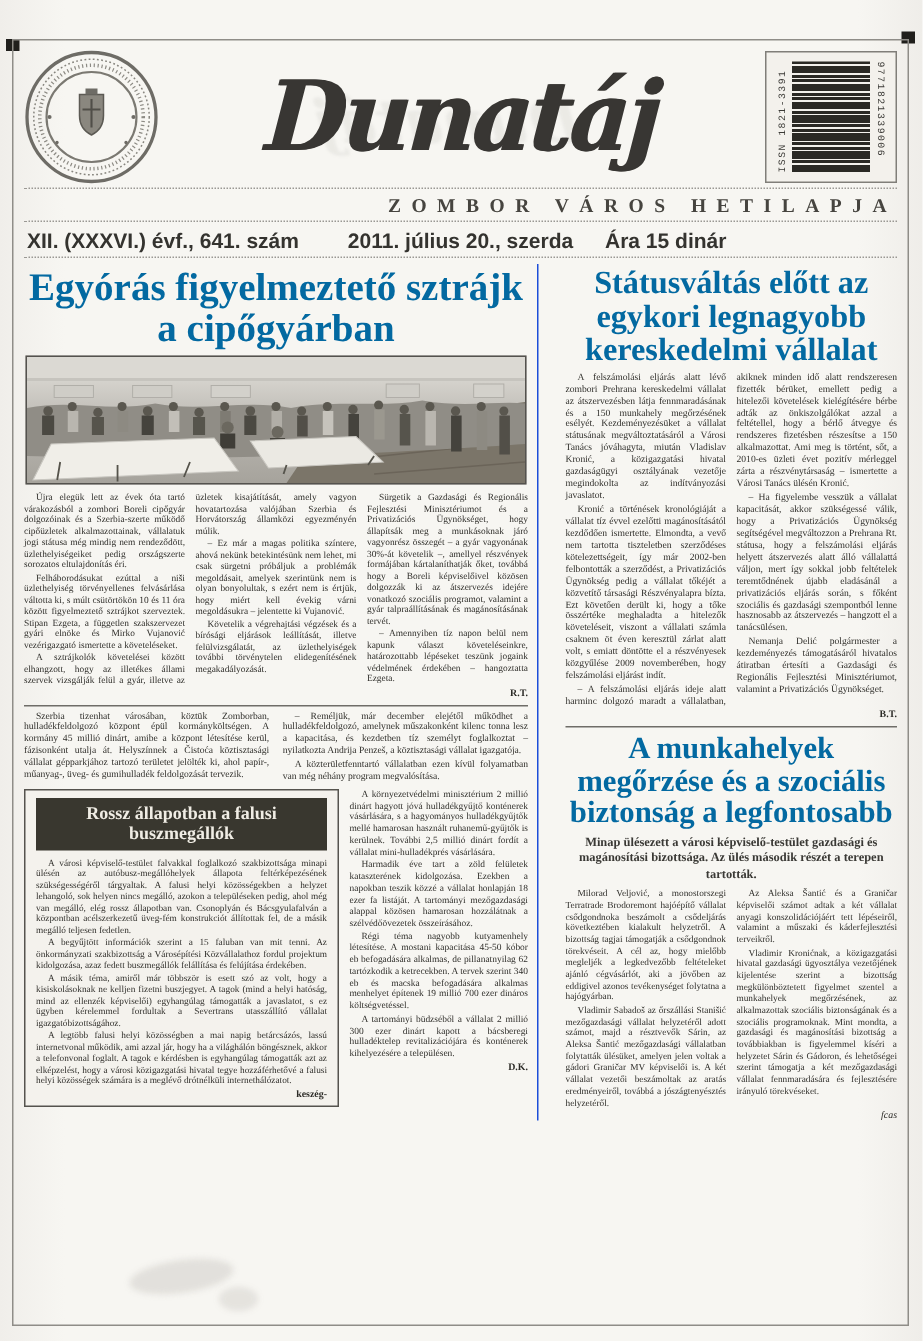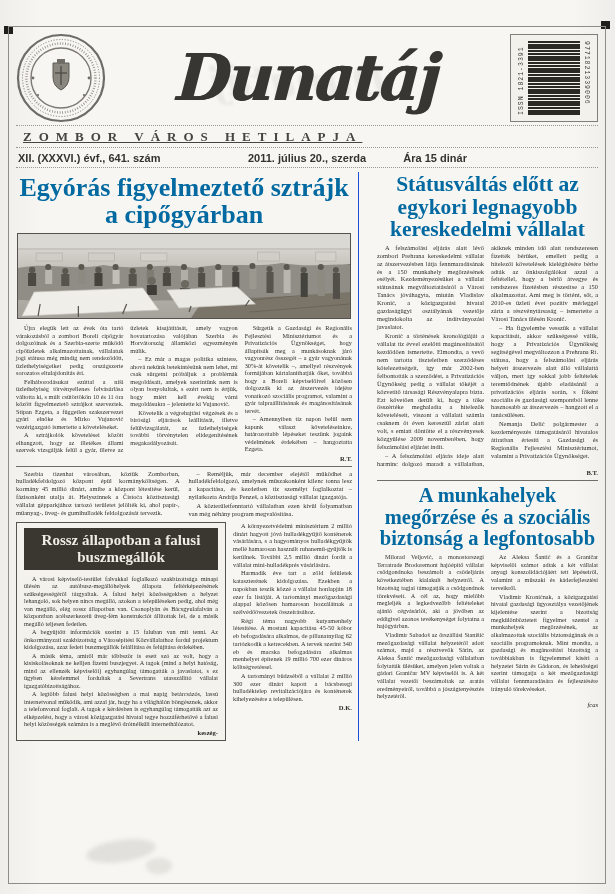--- a/index.html
+++ b/index.html
@@ -50,26 +50,26 @@
   }
   .digits{transform:none;}
   .bars{
     flex:1;
     background:
       repeating-linear-gradient(180deg,#2a2924 0 2px,rgba(0,0,0,0) 2px 3px),
       repeating-linear-gradient(180deg,rgba(0,0,0,0) 0 5px,#2a2924 5px 8px,rgba(0,0,0,0) 8px 11px);
   }
   
   .banner{
-    text-align:left;font-weight:bold;font-size:13px;letter-spacing:7px;text-indent:7px;
-    color:#46443f;padding:3px 0 2px;border-bottom:1px dotted #9a9893;text-decoration:underline;
+    text-align:right;font-weight:bold;font-size:13px;letter-spacing:7px;text-indent:7px;
+    color:#46443f;padding:3px 0 2px;border-bottom:1px dotted #9a9893;
   }
   .dateline{
     display:flex;align-items:center;
-    font-family:"Liberation Sans",sans-serif;font-weight:bold;font-size:11px;color:#34332f;
+    font-family:"Liberation Sans",sans-serif;font-weight:bold;font-size:14px;color:#34332f;
     padding:4px 2px 3px;border-bottom:1px dotted #9a9893;
   }
   .dateline span{flex:1;}
   .dl-c{text-align:center;}
   .dl-r{text-align:left;}
   
   .content{display:flex;margin-top:4px;}
   .left-zone{width:336px;flex:0 0 auto;padding-right:6px;}
   .right-zone{flex:1;border-left:1px solid #1d4ed8;padding-left:18px;min-width:0;}
   h1{margin:0;color:#0369a1;font-weight:bold;text-align:center;}
@@ -91,21 +91,21 @@
   .sign.it{font-style:italic;font-weight:normal;}
   .hrule{border-top:1px solid #6f6d68;margin:4px 0 3px;}
   .row{display:flex;gap:7px;margin-top:3px;}
   .busz-box{
     flex:0 0 auto;width:210px;box-sizing:border-box;
     border:1px solid #55534e;background:#f4f2ed;
     padding:5px 7px 4px;
   }
   .box-title{
     background:#39372f;color:#f0ede5;
-    font-weight:bold;font-size:15px;line-height:1.12;text-align:center;
+    font-weight:bold;font-size:12px;line-height:1.12;text-align:center;
     padding:4px 3px;margin-bottom:5px;
   }
   .busz-box .body{font-size:6.2px;line-height:1.21;}
   .cont{flex:1;min-width:0;}
   .cont .body{font-size:6.3px;line-height:1.23;}
 </style>
 </head>
 <body>
 
 <div class="ghost">Dunatáj</div>
@@ -282,20 +282,21 @@
             <p>– Ha figyelembe vesszük a vállalat kapacitását, akkor szükségessé válik, hogy a Privatizációs Ügynökség segítségével megváltozzon a Prehrana Rt. státusa, hogy a felszámolási eljárás helyett átszervezés alatt álló vállalattá váljon, mert így sokkal jobb feltételek teremtődnének újabb eladásánál a privatizációs eljárás során, s főként szociális és gazdasági szempontból lenne hasznosabb az átszervezés – hangzott el a tanácsülésen.</p>
             <p>Nemanja Delić polgármester a kezdeményezés támogatásáról hivatalos átiratban értesíti a Gazdasági és Regionális Fejlesztési Minisztériumot, valamint a Privatizációs Ügynökséget.</p>
           </div>
         <div class="sign">B.T.</div>
       </article>
 
       <div class="hrule"></div>
 
       <article>
         <h1 class="h-jobs">A munkahelyek megőrzése és a szociális biztonság a legfontosabb</h1>
+        <div class="lead">Minap ülésezett a városi képviselő-testület gazdasági és magánosítási bizottsága. Az ülés második részét a terepen tartották.</div>
         <div class="body cols2j">
             <p>Milorad Veljović, a monostorszegi Terratrade Brodoremont hajóépítő vállalat csődgondnoka beszámolt a csődeljárás következtében kialakult helyzetről. A bizottság tagjai támogatják a csődgondnok törekvéseit. A cél az, hogy mielőbb megleljék a legkedvezőbb feltételeket ajánló cégvásárlót, aki a jövőben az eddigivel azonos tevékenységet folytatna a hajógyárban.</p>
             <p>Vladimir Sabadoš az őrszállási Stanišić mezőgazdasági vállalat helyzetéről adott számot, majd a résztvevők Sárin, az Aleksa Šantić mezőgazdasági vállalatban folytatták ülésüket, amelyen jelen voltak a gádori Graničar MV képviselői is. A két vállalat vezetői beszámoltak az aratás eredményeiről, továbbá a jószágtenyésztés helyzetéről.</p>
             <p>Az Aleksa Šantić és a Graničar képviselői számot adtak a két vállalat anyagi konszolidációjáért tett lépéseiről, valamint a műszaki és káderfejlesztési terveikről.</p>
             <p>Vladimir Kronićnak, a közigazgatási hivatal gazdasági ügyosztálya vezetőjének kijelentése szerint a bizottság megkülönböztetett figyelmet szentel a munkahelyek megőrzésének, az alkalmazottak szociális biztonságának és a szociális programoknak. Mint mondta, a gazdasági és magánosítási bizottság a továbbiakban is figyelemmel kíséri a helyzetet Sárin és Gádoron, és lehetőségei szerint támogatja a két mezőgazdasági vállalat fennmaradására és fejlesztésére irányuló törekvéseket.</p>
           </div>
         <div class="sign it">fcas</div>
       </article>
 
     </section>

